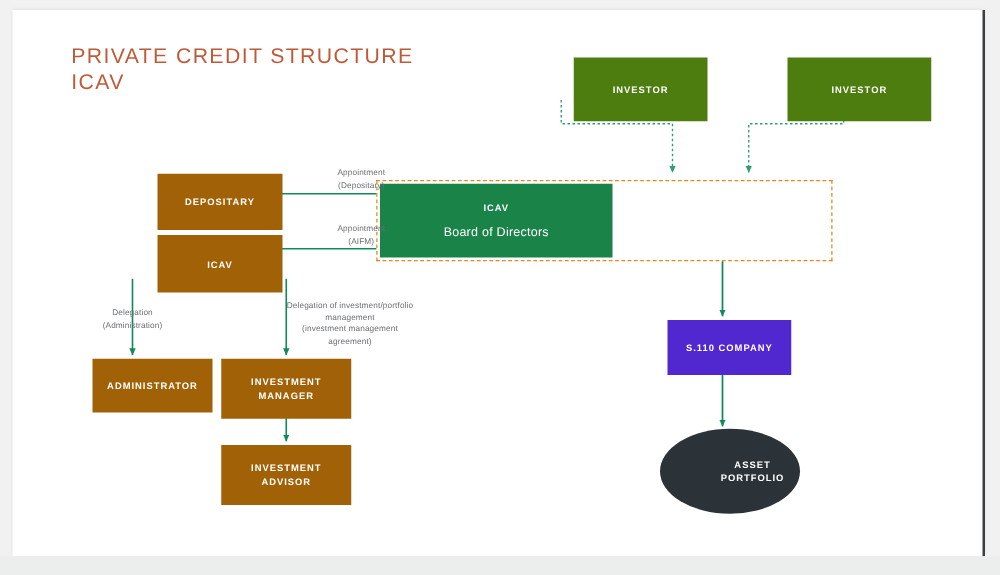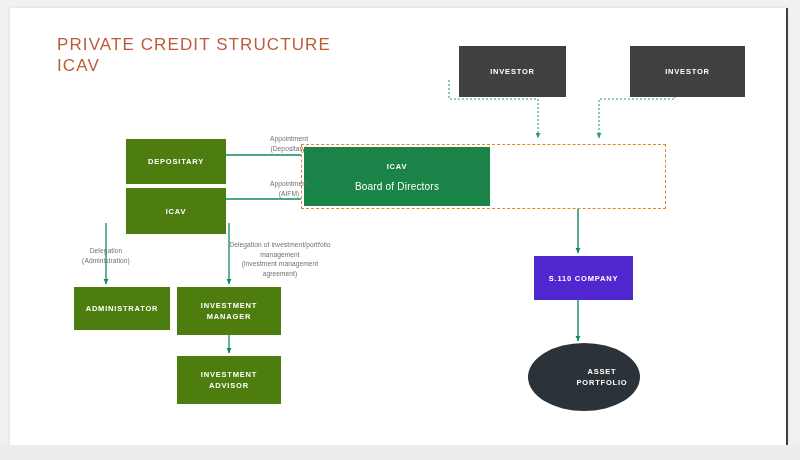--- a/index.html
+++ b/index.html
@@ -70,22 +70,22 @@
     font-weight: bold;
     letter-spacing: 0.8px;
     line-height: 11px;
   }
   .node .l2 {
     font-size: 10px;
     font-weight: normal;
     letter-spacing: 0.2px;
     margin-top: 9px;
   }
-  .orange { background: #4d7c0f; justify-content: center; }
-  .blue   { background: #404040; }
+  .orange { background: #a16207; justify-content: center; }
+  .blue   { background: #4d7c0f; }
   .green  { background: #1a8348; }
   .purple { background: #5128d0; }
   .dark   { background: #2b3338; border-radius: 50%; }
 
   .edge-label {
     position: absolute;
     color: #6c6f73;
     font-size: 6.6px;
     line-height: 9.5px;
     text-align: center;

